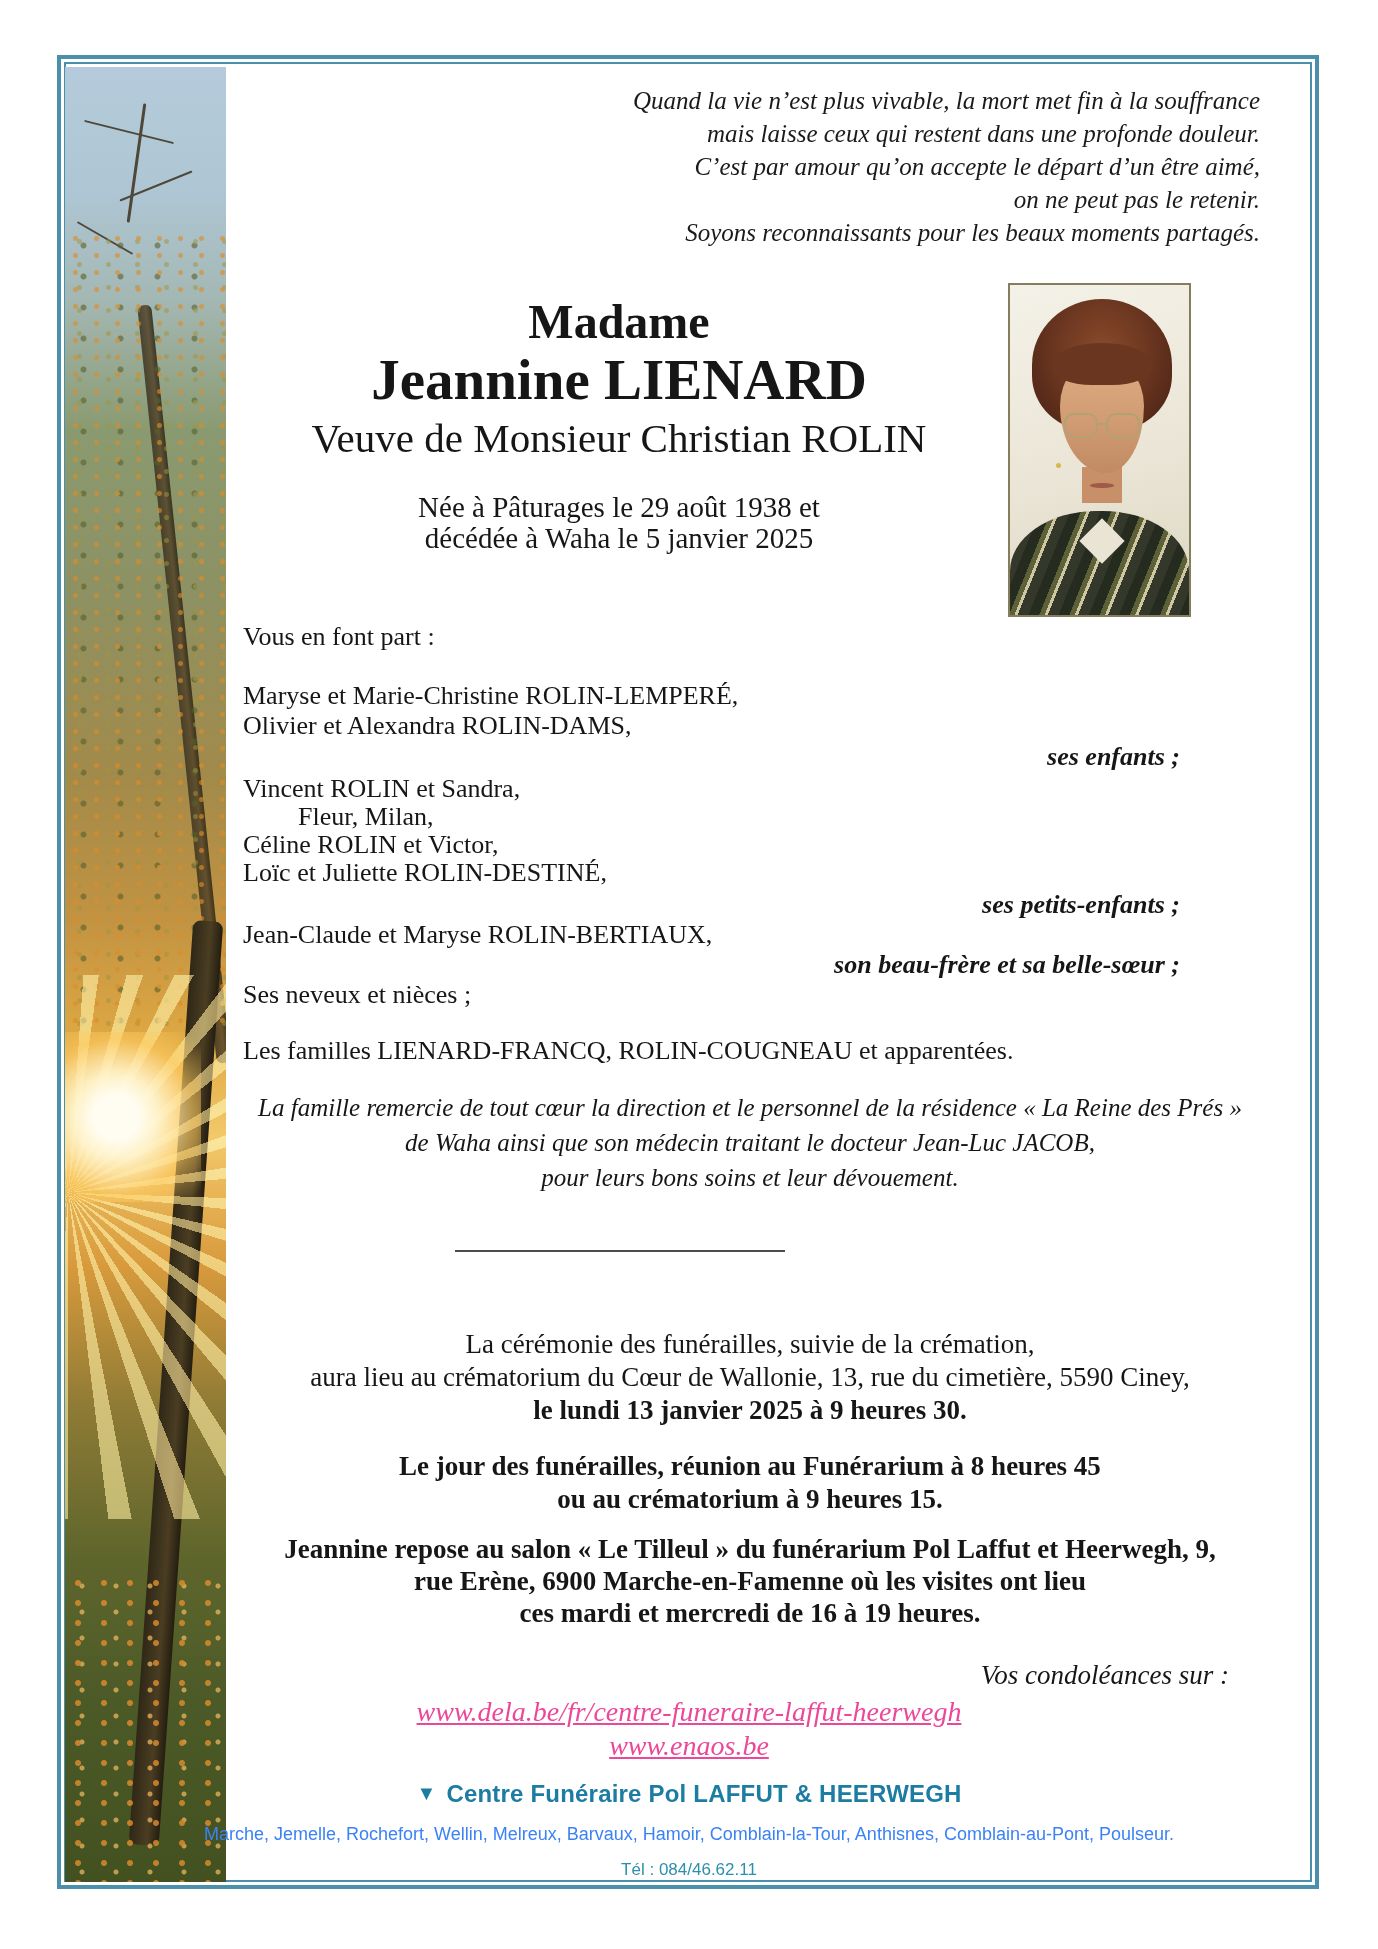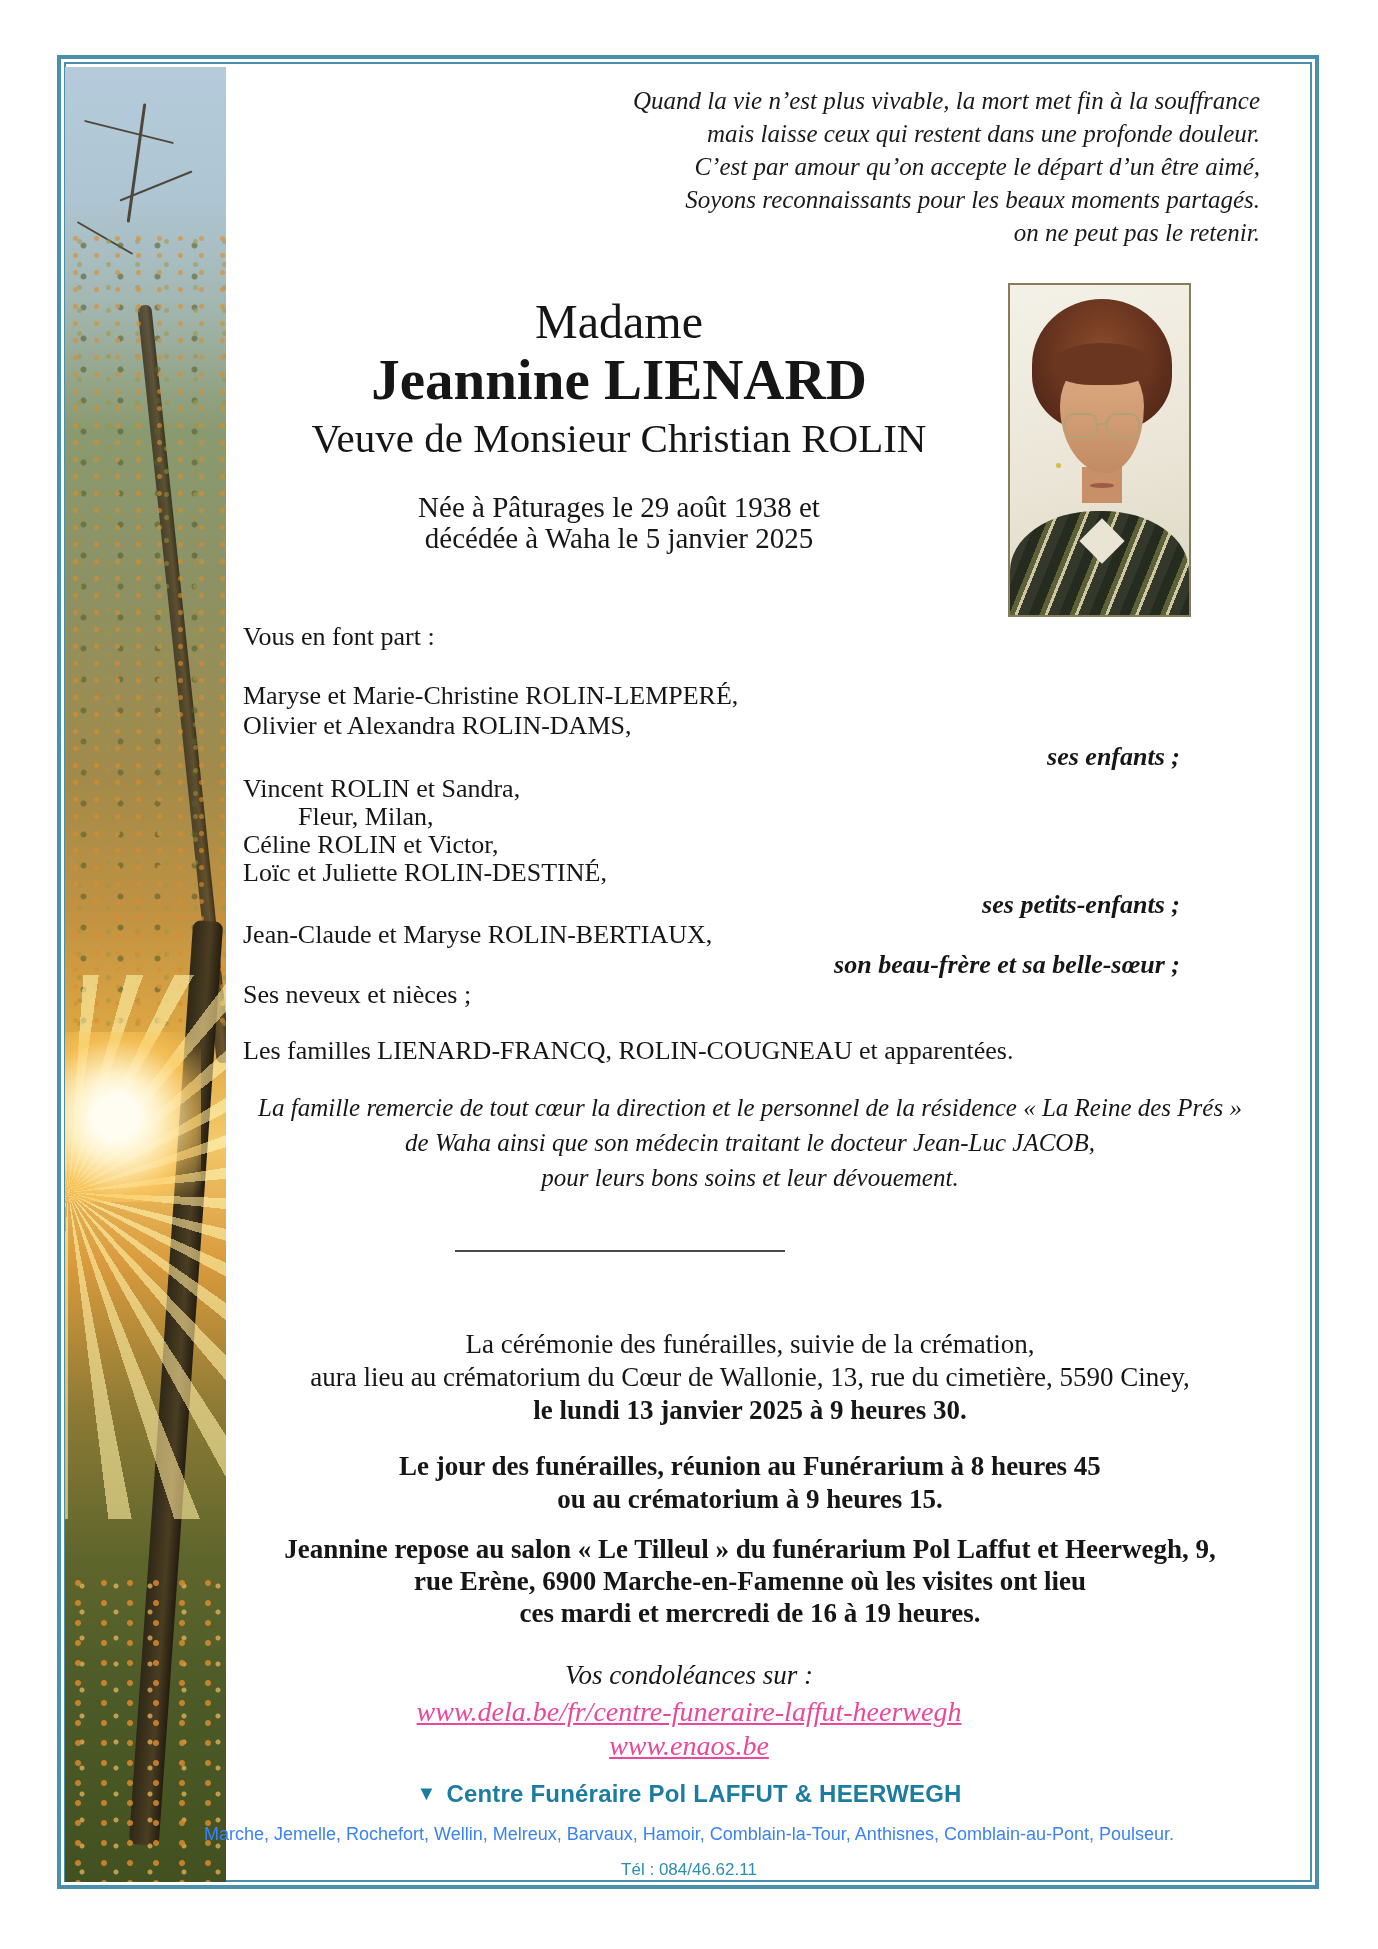--- a/index.html
+++ b/index.html
@@ -95,42 +95,42 @@
   }
   .blouse { bottom:58px; left:76px; width:32px; height:32px; background:#e9e4d4; transform:rotate(45deg); }
 
   
   .abs { position:absolute; }
   .quote {
     top:84px; right:118px; text-align:right;
     font-style:italic; font-size:25px; line-height:33px; color:#1a1a1a;
   }
   .title-line { left:230px; width:778px; text-align:center; }
-  .salutation { top:296px; font-weight:normal; font-size:48px; line-height:52px; }
+  .salutation { top:296px; font-weight:bold; font-size:48px; line-height:52px; }
   .deceased   { top:349px; font-weight:bold; font-size:57px; line-height:62px; }
   .widow      { top:415px; font-size:41px; line-height:46px; }
   .life       { top:492px; font-size:29px; line-height:31px; }
 
   .body-line { left:243px; font-size:26px; line-height:30px; white-space:nowrap; }
   .indent    { left:298px; }
   .tagline   {
     right:198px; text-align:right; font-weight:bold; font-style:italic;
     font-size:26px; line-height:30px; white-space:nowrap;
   }
 
   .center-col { left:243px; width:1014px; text-align:center; }
   .thanks  { top:1090px; font-style:italic; font-size:25px; line-height:35px; }
   .separator { left:455px; top:1250px; width:330px; height:0; border-bottom:2px solid #4c4c4c; }
   .ceremony { top:1328px; font-size:27px; line-height:33px; }
   .bold-par { font-weight:bold; }
   .meeting  { top:1450px; font-size:27px; line-height:33px; font-weight:bold; }
   .repose   { top:1533px; font-size:27px; line-height:32px; font-weight:bold; }
 
   .wide-col { left:149px; width:1080px; text-align:center; }
-  .condolences { top:1660px; font-style:italic; font-size:27px; }
+  .condolences { top:1660px; font-style:italic; font-size:27px;text-align:right; }
   .link-line1  { top:1696px; } .link-line2 { top:1730px; }
   .link-line1, .link-line2 { font-style:italic; font-size:28px; }
   .link-line1 a, .link-line2 a { color:#ec4899; text-decoration:underline; }
 
   .brand {
     top:1780px; font-family:"Liberation Sans", sans-serif; font-weight:bold;
     font-size:24px; color:#1c7ca2; letter-spacing:.2px;
   }
   .brand .tri { font-size:20px; margin-right:10px; position:relative; top:-2px; }
   .towns {
@@ -160,22 +160,22 @@
     <div class="trunk"></div>
     <div class="rays"></div>
     <div class="sun"></div>
     <div class="speckle-bottom"></div>
   </div>
 
   <div class="abs quote">
     <div>Quand la vie n’est plus vivable, la mort met fin à la souffrance</div>
     <div>mais laisse ceux qui restent dans une profonde douleur.</div>
     <div>C’est par amour qu’on accepte le départ d’un être aimé,</div>
+    <div>on ne peut pas le retenir.</div>
     <div>Soyons reconnaissants pour les beaux moments partagés.</div>
-    <div>on ne peut pas le retenir.</div>
   </div>
 
   <div class="abs title-line salutation">Madame</div>
   <div class="abs title-line deceased">Jeannine LIENARD</div>
   <div class="abs title-line widow">Veuve de Monsieur Christian ROLIN</div>
   <div class="abs title-line life">
     <div>Née à Pâturages le 29 août 1938 et</div>
     <div>décédée à Waha le 5 janvier 2025</div>
   </div>
 

